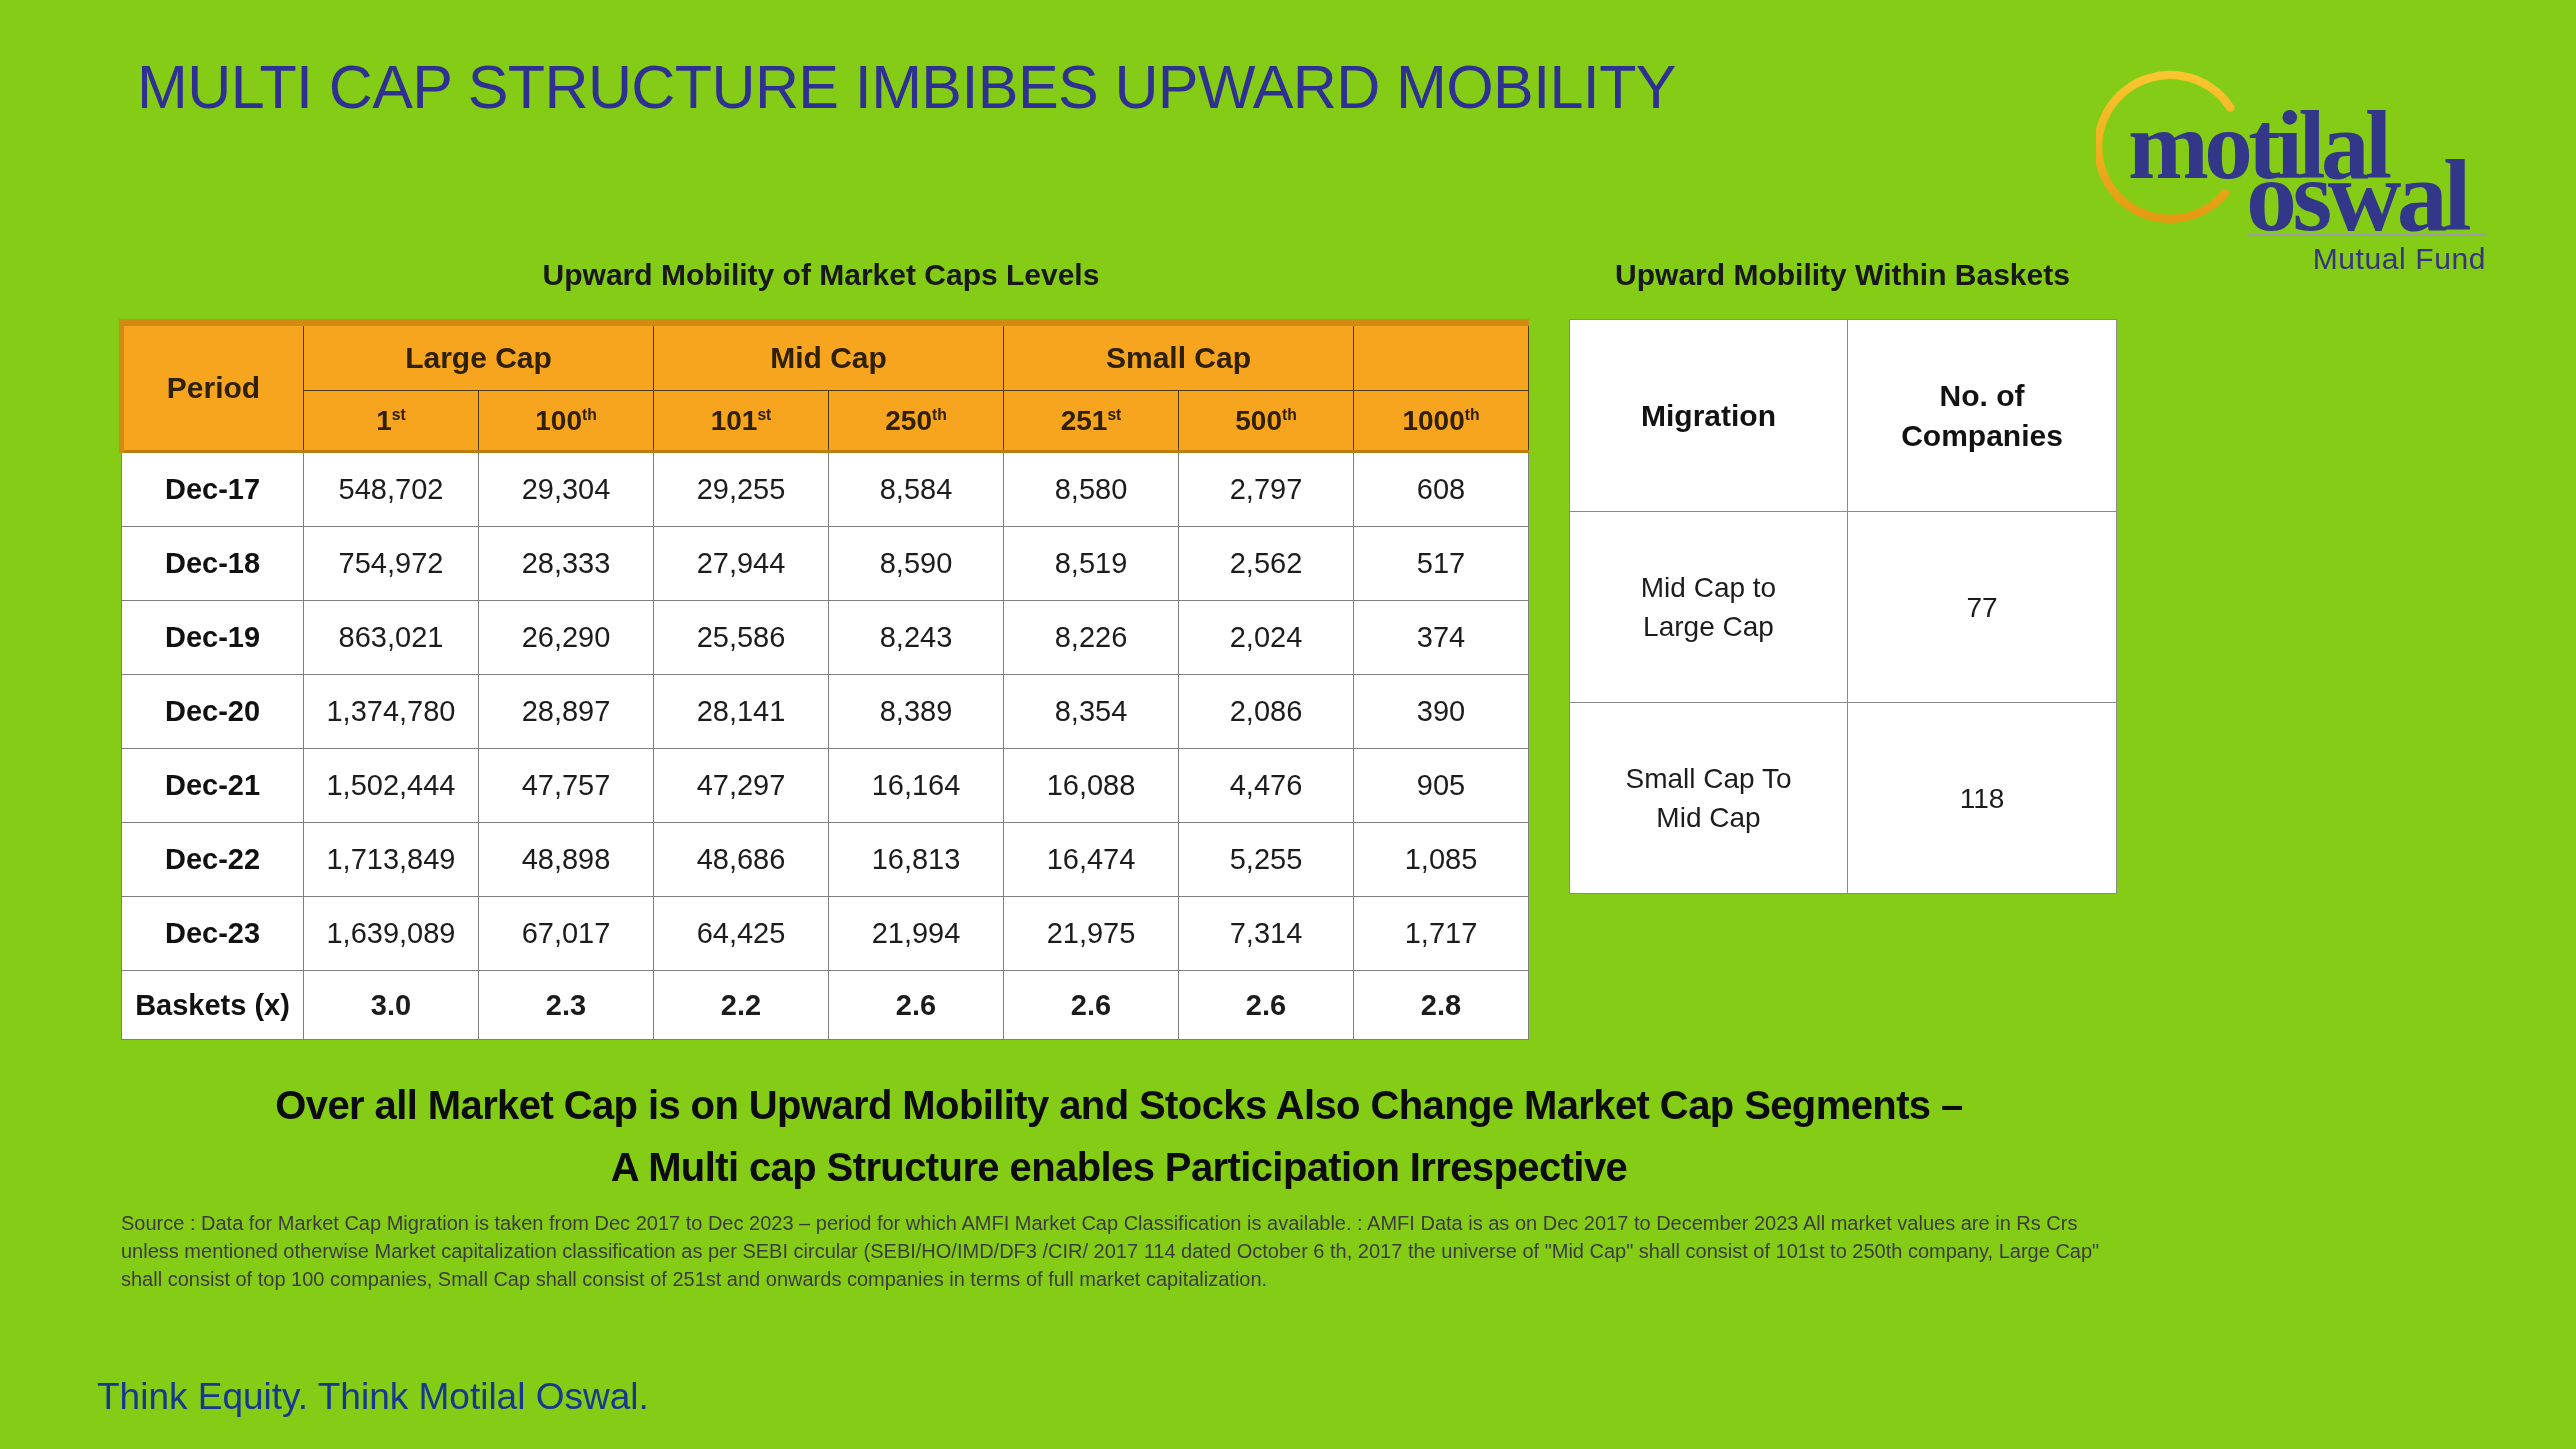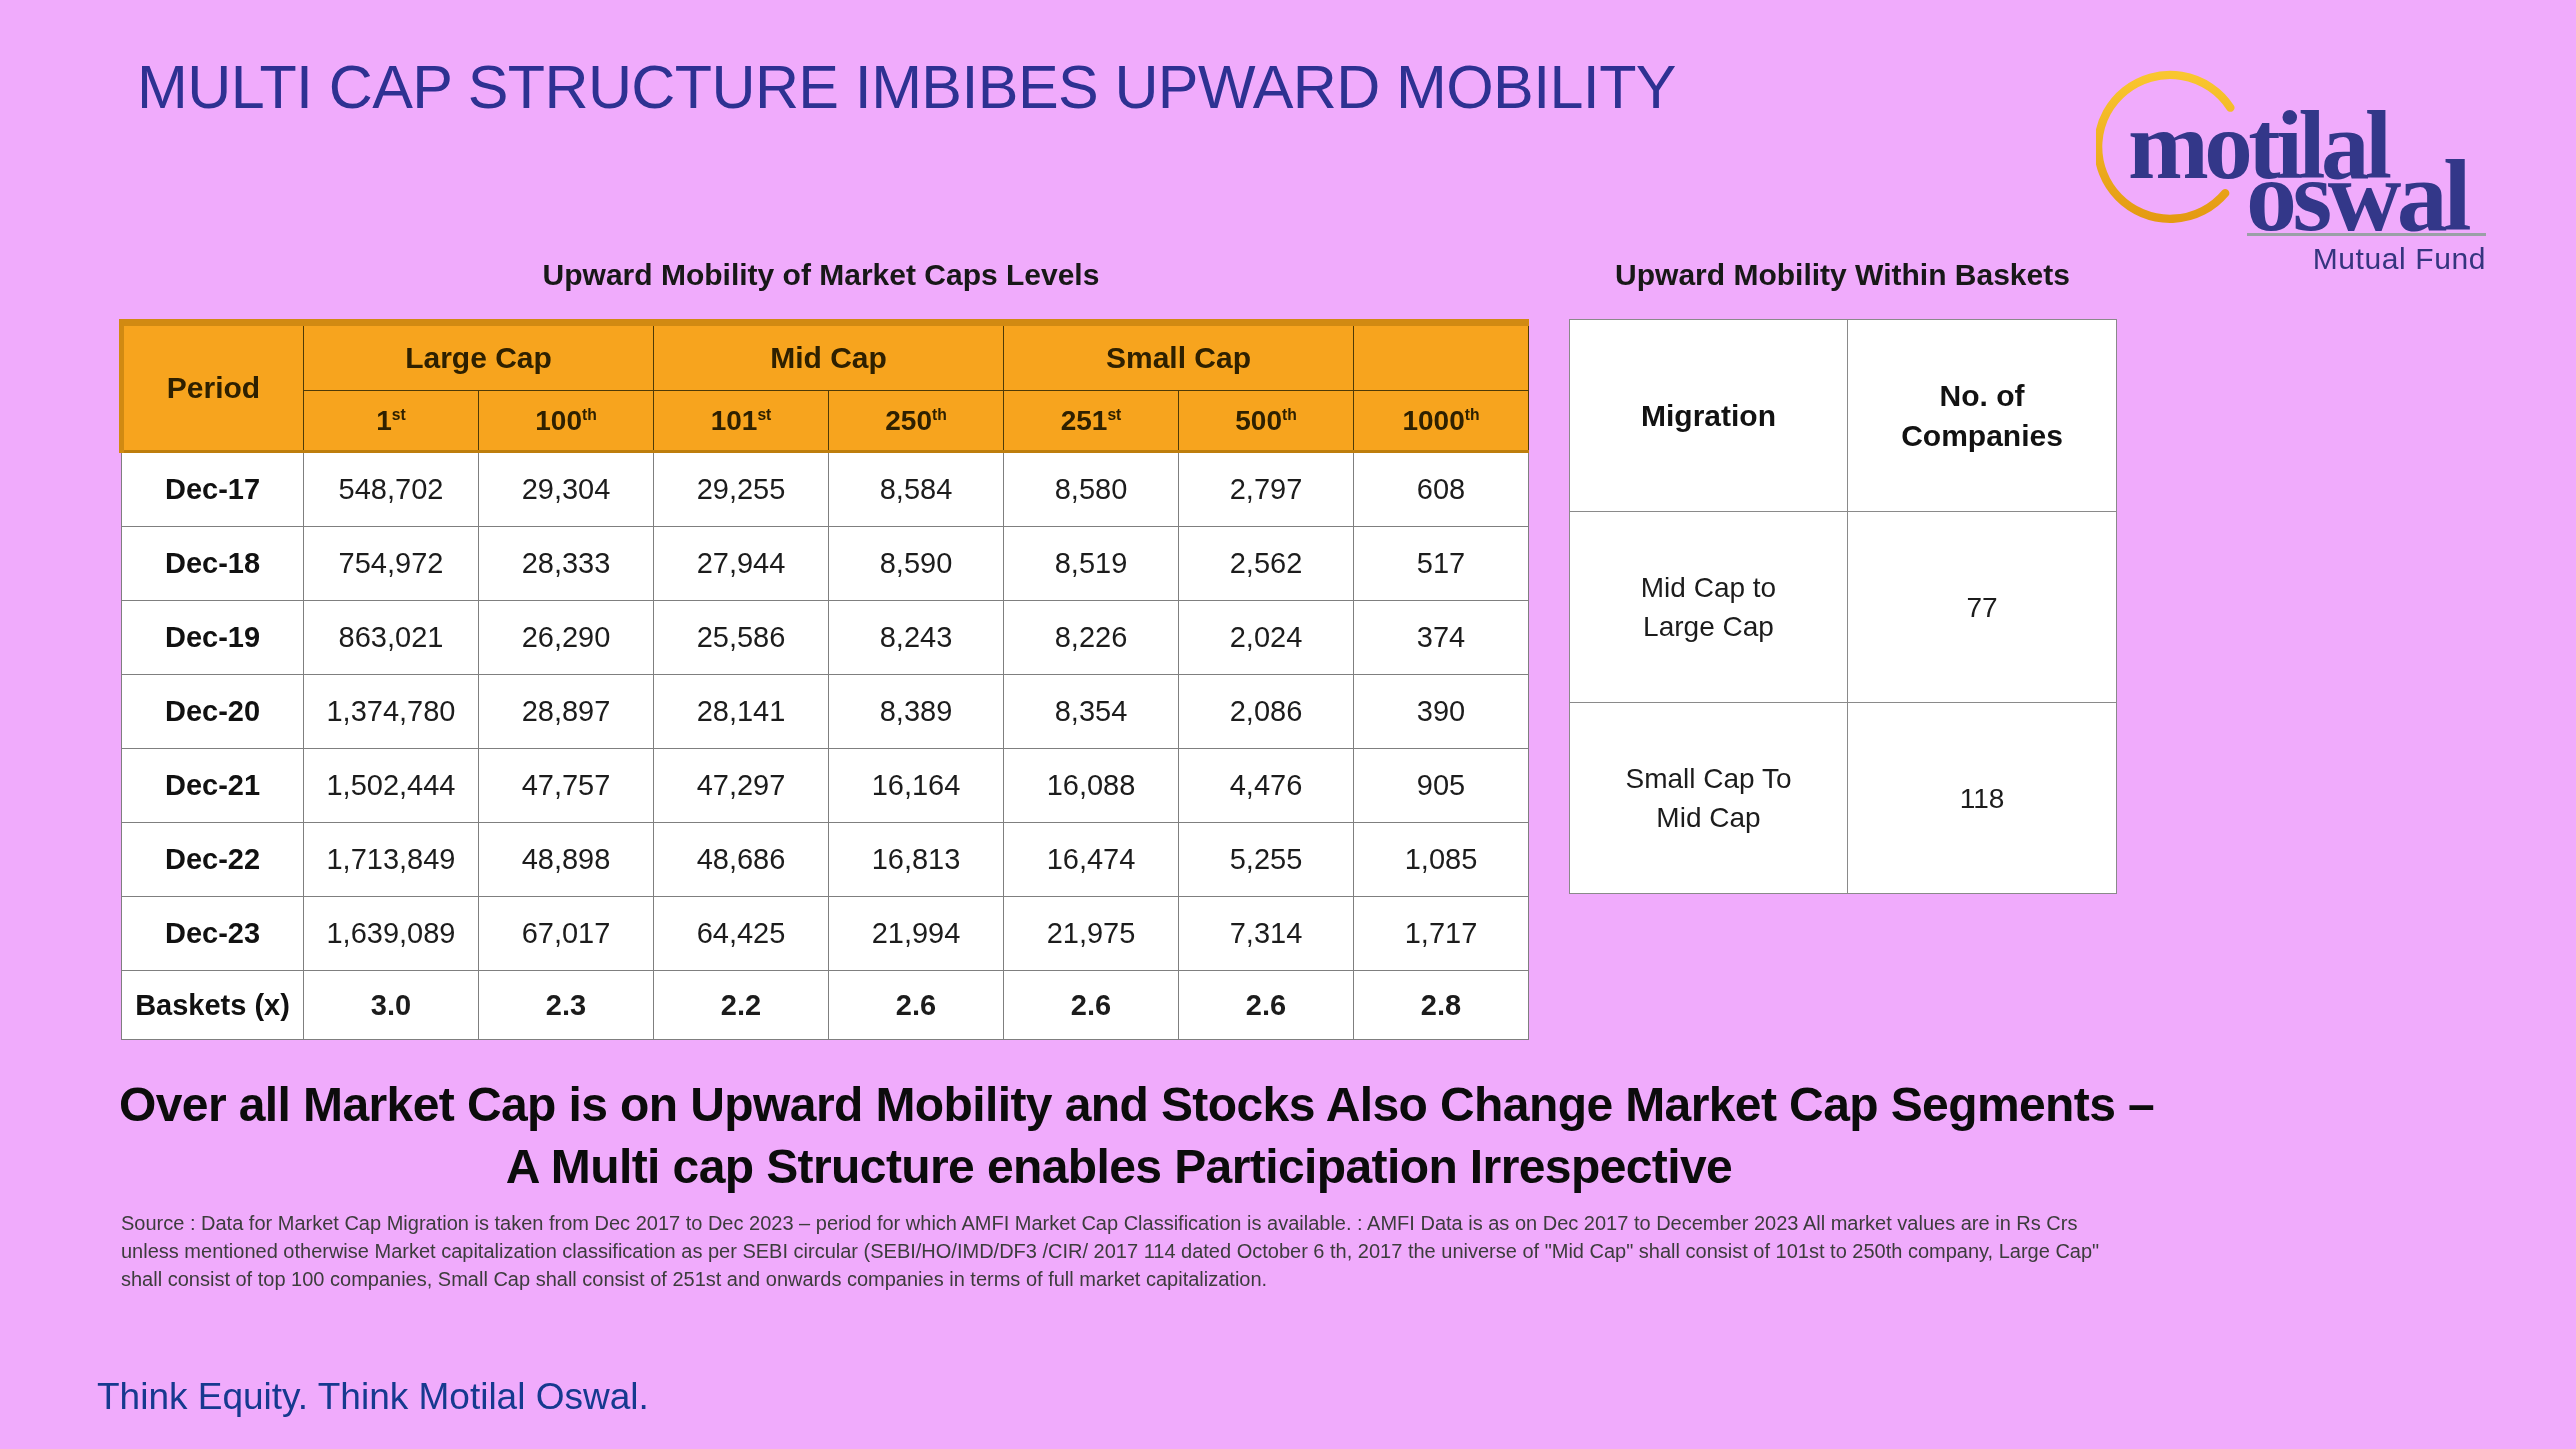--- a/index.html
+++ b/index.html
@@ -1,17 +1,17 @@
 <!DOCTYPE html>
 <html style="font-size:10.3px"><head>
 <meta charset="utf-8">
 <style>
   html,body{margin:0;padding:0;background:#ffffff;}
   .slide{
-    position:relative;width:2576px;height:1449px;background:#f0abfc;overflow:hidden;
+    position:relative;width:2576px;height:1449px;background:#84cc16;overflow:hidden;
     font-family:"Liberation Sans", sans-serif;color:#1a1a1a;
   }
   
   .page-title{
     position:absolute;left:137px;top:52px;margin:0;
     font-size:61px;font-weight:normal;letter-spacing:-0.6px;color:#2E3192;white-space:nowrap;
   }
   
   .logo{position:absolute;left:2096px;top:64px;width:451px;height:238px;}
   .logo svg{position:absolute;left:0;top:0;}
@@ -50,21 +50,21 @@
   .bk-table col.c-num{width:269px;}
   .bk-table th,.bk-table td{
     background:#ffffff;border:1.9px solid #8a8a8a;text-align:center;vertical-align:middle;
     white-space:pre-line;
   }
   .bk-table th{height:189px;font-size:30px;font-weight:bold;color:#121212;line-height:40px;}
   .bk-table td{height:188px;font-size:28px;color:#1c1c1c;line-height:39px;}
   
   .statement{
     position:absolute;left:119px;top:1074px;width:2000px;text-align:center;
-    font-size:48px;line-height:62px;font-weight:bold;color:#0c0c0c;letter-spacing:-0.6px;white-space:nowrap;
+    font-size:40px;line-height:62px;font-weight:bold;color:#0c0c0c;letter-spacing:-0.6px;white-space:nowrap;
   }
   
   .source{position:absolute;left:121px;top:1209px;width:2016px;
     font-size:20px;line-height:28px;color:#3c3c3c;}
   .source div{white-space:nowrap;}
   
   .tagline{position:absolute;left:97px;top:1376px;font-size:37px;color:#16398F;white-space:nowrap;}
   .website{position:absolute;right:143px;top:1466px;font-size:24px;color:#16398F;white-space:nowrap;}
 </style>
 </head>

